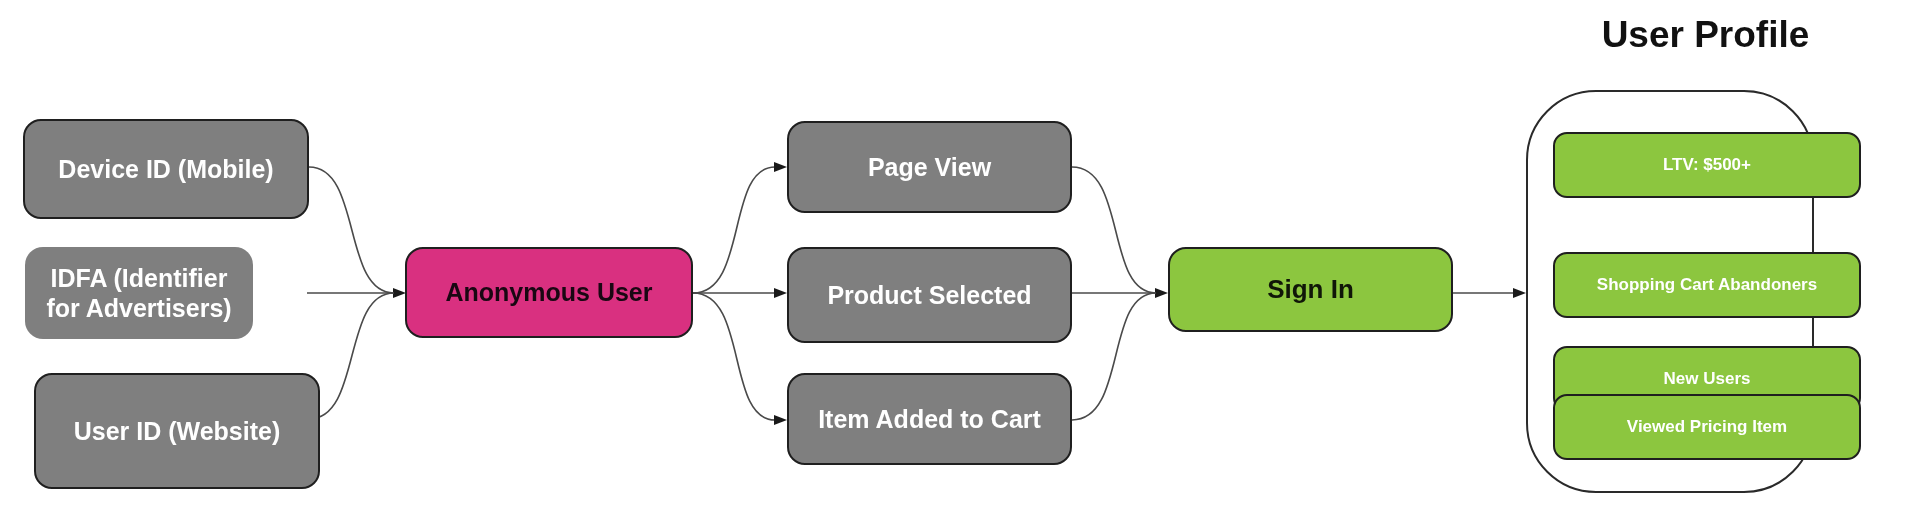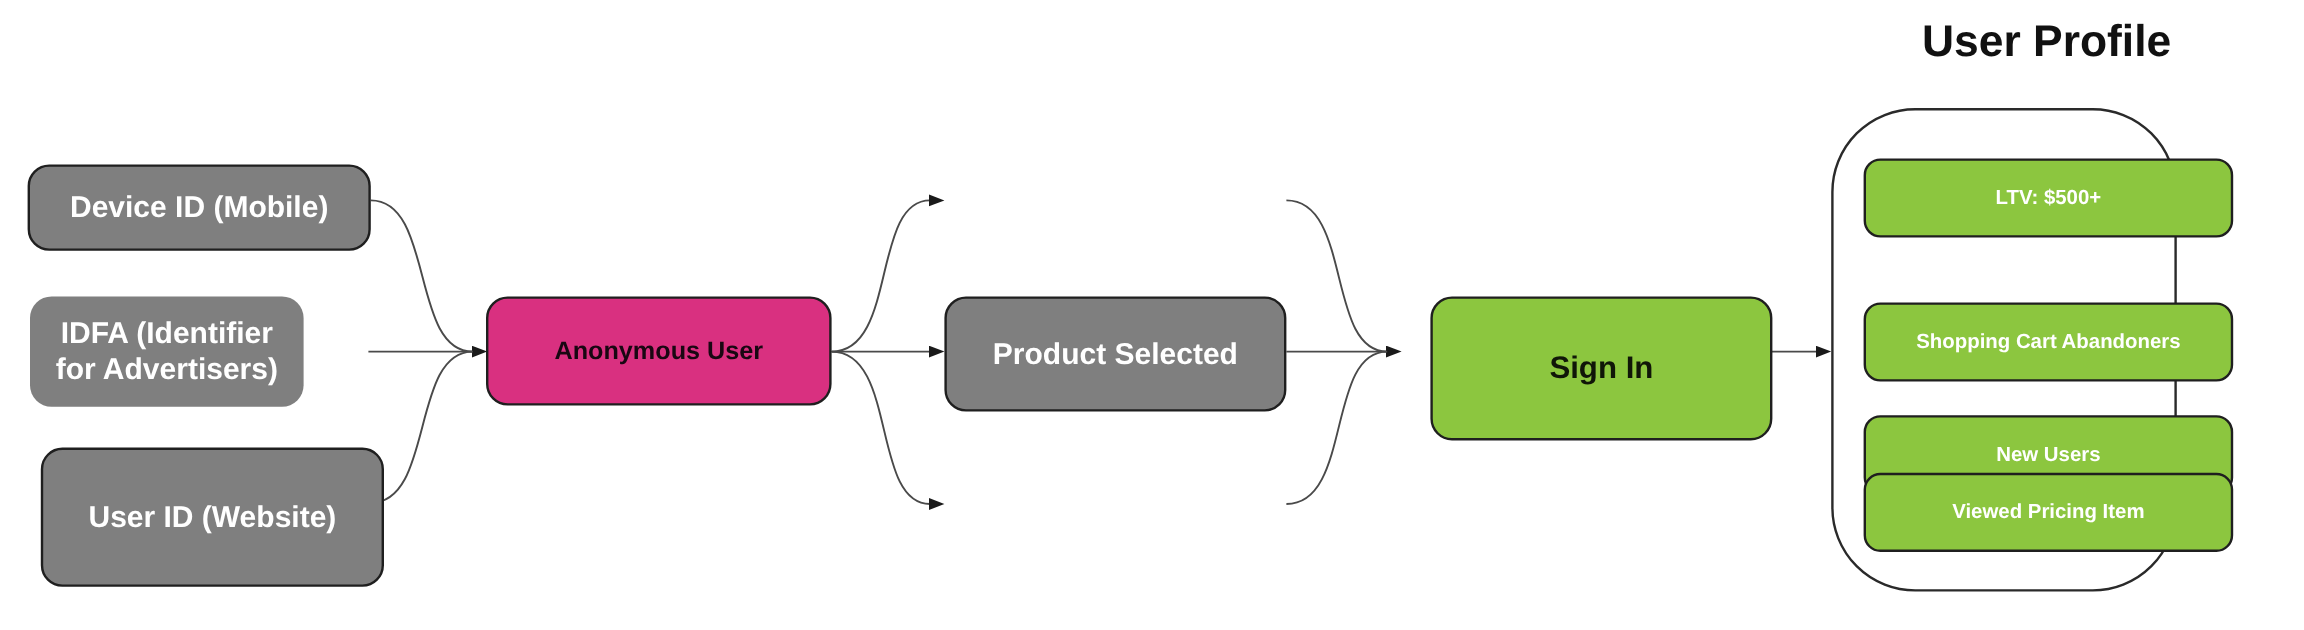--- a/index.html
+++ b/index.html
@@ -38,37 +38,37 @@
     background: #7f7f7f;
     border: 2px solid #1f1f1f;
     color: #ffffff;
     font-size: 25px;
   }
   .gray.no-border { border: none; }
   .pink {
     background: #d93080;
     border: 2px solid #1f1f1f;
     color: #190712;
-    font-size: 21px;
+    font-size: 25px;
   }
   .green-cta {
     background: #8cc63f;
     border: 2px solid #1f1f1f;
     color: #101608;
     font-size: 26px;
   }
   
-  .n-device  { left: 23px;  top: 137px; width: 286px; height: 72px; }
+  .n-device  { left: 23px;  top: 119px; width: 286px; height: 100px; }
   .n-idfa    { left: 25px;  top: 247px; width: 228px; height: 92px; padding: 0 14px; }
   .n-userid  { left: 34px;  top: 373px; width: 286px; height: 116px; }
   .n-anon    { left: 405px; top: 247px; width: 288px; height: 91px; }
   .n-pageview{ left: 787px; top: 121px; width: 285px; height: 92px; }
   .n-product { left: 787px; top: 247px; width: 285px; height: 96px; }
   .n-item    { left: 787px; top: 373px; width: 285px; height: 92px; }
-  .n-signin  { left: 1192px; top: 247px; width: 285px; height: 120px; }
+  .n-signin  { left: 1168px; top: 247px; width: 285px; height: 85px; }
 
   .profile-title {
     position: absolute;
     left: 1526px; top: 14px; width: 359px;
     text-align: center;
     font-size: 37px;
     font-weight: bold;
     color: #111111;
     z-index: 2;
   }
@@ -138,22 +138,28 @@
     <span>IDFA (Identifier for Advertisers)</span>
   </div>
   <div class="node gray n-userid">
     <span>User ID (Website)</span>
   </div>
 
   <div class="node pink n-anon">
     <span>Anonymous User</span>
   </div>
 
+  <div class="node gray n-pageview">
+    <span>Page View</span>
+  </div>
   <div class="node gray n-product">
     <span>Product Selected</span>
+  </div>
+  <div class="node gray n-item">
+    <span>Item Added to Cart</span>
   </div>
 
   <div class="node green-cta n-signin">
     <span>Sign In</span>
   </div>
 
   <div class="profile-title">User Profile</div>
 
   <div class="profile-panel">
     <div class="segment seg-0">

